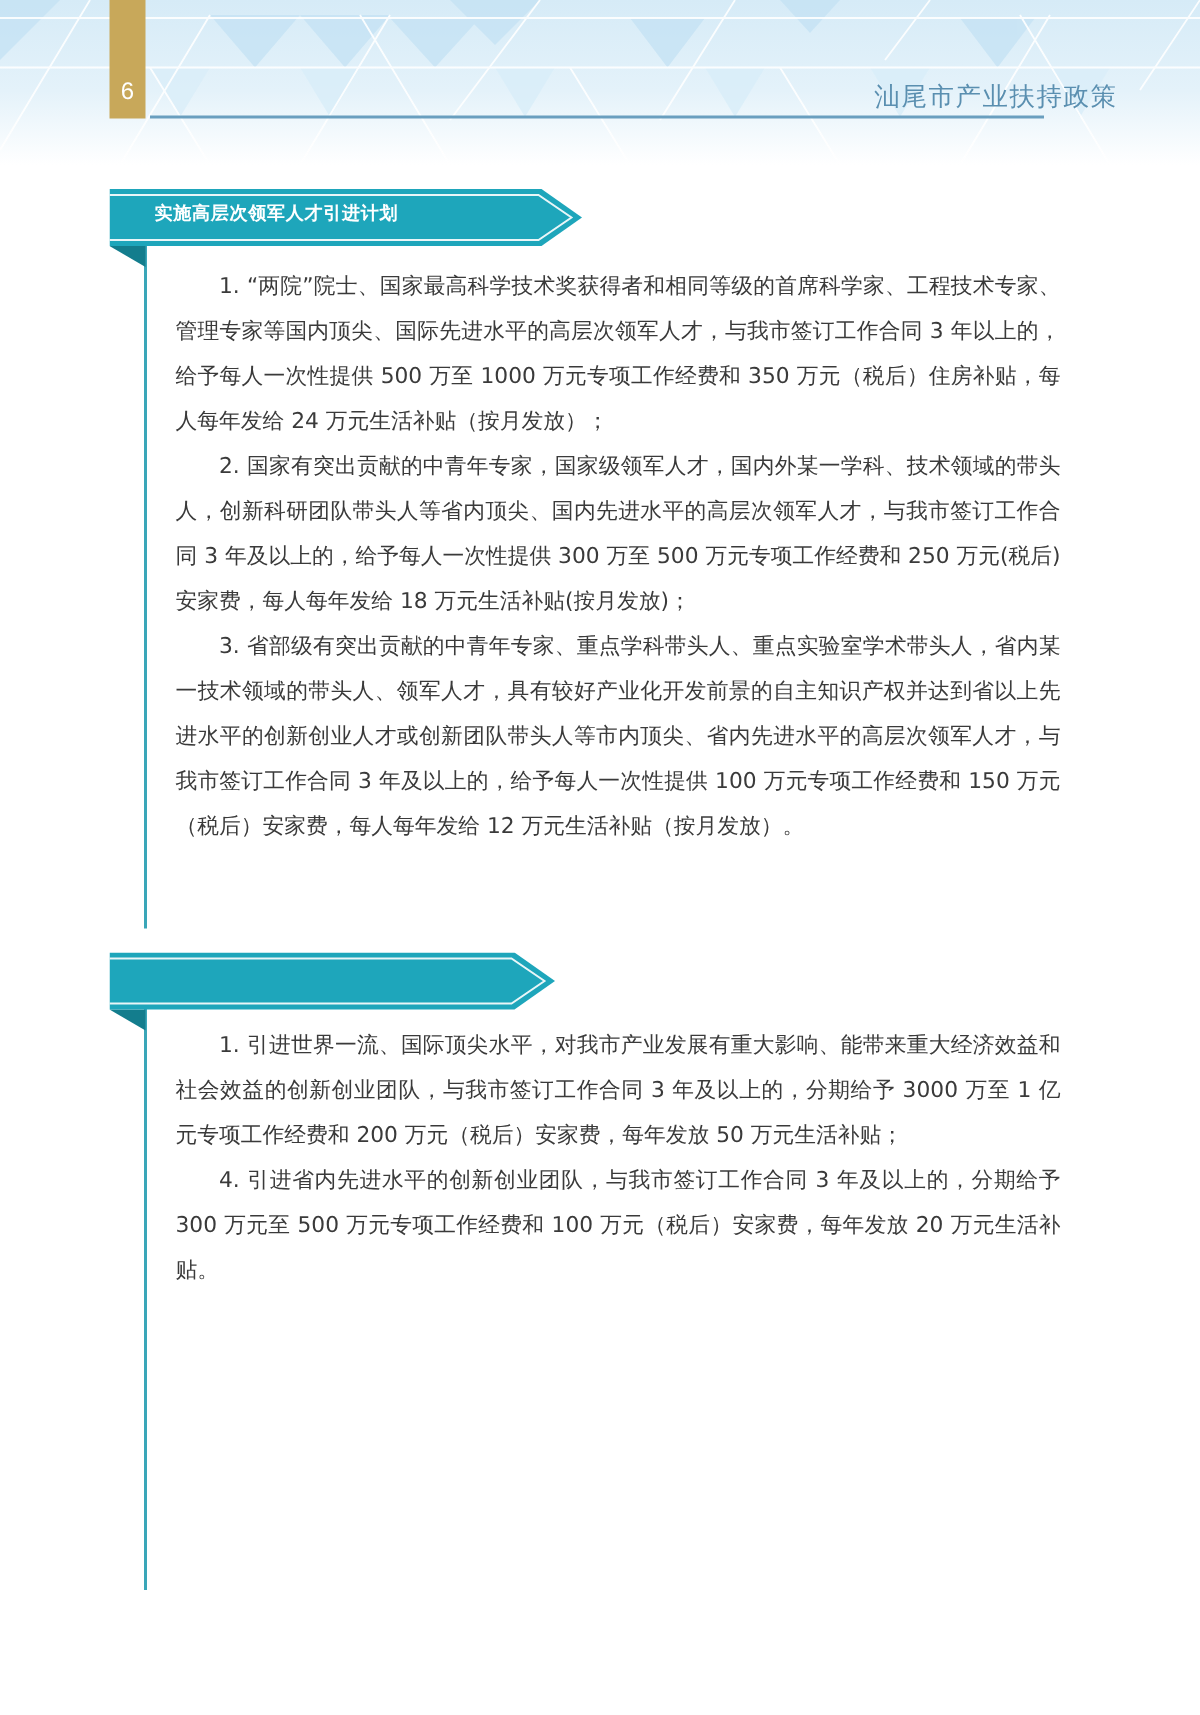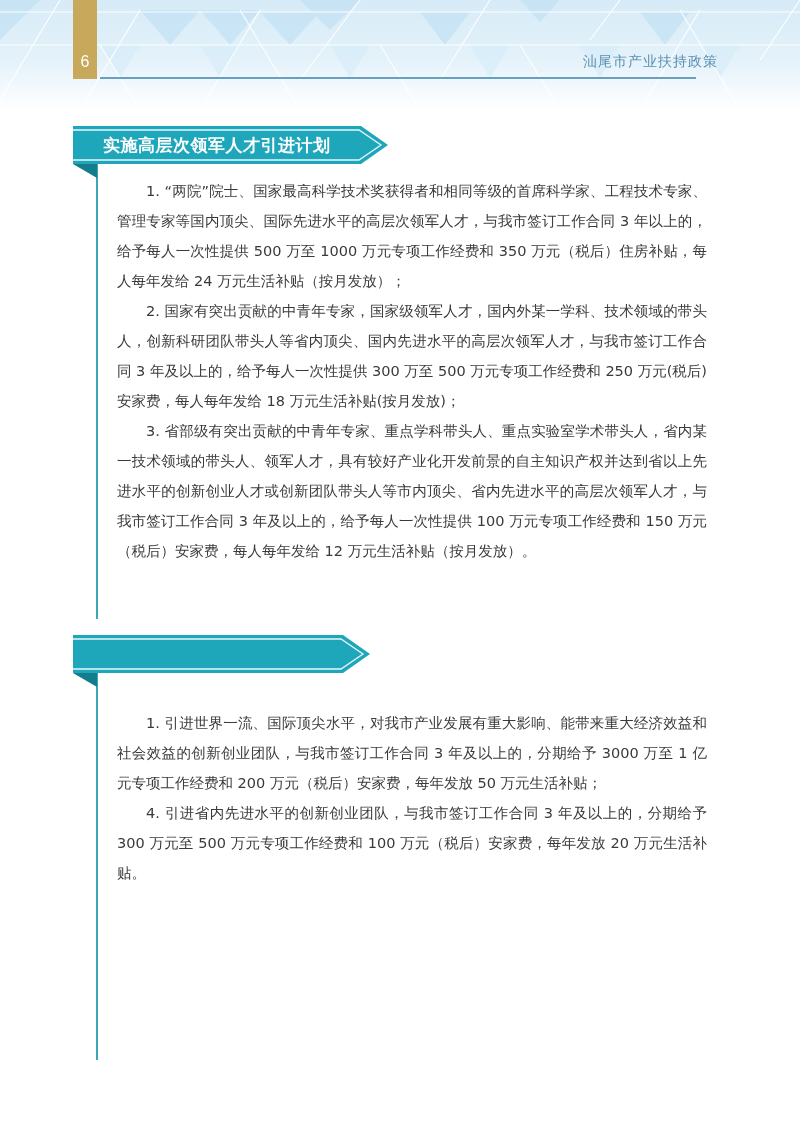--- a/index.html
+++ b/index.html
@@ -19,33 +19,33 @@
     }
     .page-number {
       position: absolute; left: 0; bottom: 8px; width: 24px; text-align: center;
       color: #ffffff; font-size: 16px; font-family: "Liberation Sans", sans-serif;
     }
     .header-rule {
       position: absolute; left: 100px; top: 77px; width: 596px; height: 2px;
       background: #6a9fbf;
     }
     .header-title {
-      position: absolute; left: 583px; top: 53px; font-size: 14px;
+      position: absolute; left: 583px; top: 53px; font-size: 17px;
       color: #5a8fb0; letter-spacing: 1px; white-space: nowrap;
     }
 
     .vline {
       position: absolute; left: 96px; width: 2px; background: #3aa6b8;
     }
 
     .banner { position: absolute; left: 73px; height: 38px; }
     .banner svg { position: absolute; left: 0; top: 0; }
     .banner-text {
       position: absolute; left: 30px; top: 8px; color: #ffffff;
-      font-size: 17px; font-weight: bold; white-space: nowrap; letter-spacing: 0.5px;
+      font-size: 12px; font-weight: bold; white-space: nowrap; letter-spacing: 0.5px;
     }
 
     .section-body {
       position: absolute; left: 117px; width: 590px;
       font-size: 14.5px; line-height: 30px; color: #3a3a3a;
       text-align: justify;
     }
     .para { text-indent: 2em; text-align: justify; text-justify: inter-character; }
   </style>
 </head>
@@ -101,16 +101,16 @@
 </div>
 
 <div class="vline" style="top:670px; height:390px;"></div>
 <div class="banner" style="top:635px; width:300px;">
   <svg width="300" height="52" viewBox="0 0 300 52">
     <polygon points="0,38 24,38 24,52" fill="#137d8d"></polygon>
     <polygon points="0,0 270,0 297,19 270,38 0,38" fill="#1ea6bb"></polygon>
     <polyline points="0,4 268,4 290,19 268,34 0,34" fill="none" stroke="#ffffff" stroke-width="1.3" opacity="0.9"></polyline>
   </svg>
 </div>
-<div class="section-body" style="top:708px;">
+<div class="section-body" style="top:682px;">
   <p class="para">1. 引进世界一流、国际顶尖水平，对我市产业发展有重大影响、能带来重大经济效益和社会效益的创新创业团队，与我市签订工作合同 3 年及以上的，分期给予 3000 万至 1 亿元专项工作经费和 200 万元（税后）安家费，每年发放 50 万元生活补贴；</p>
   <p class="para">4. 引进省内先进水平的创新创业团队，与我市签订工作合同 3 年及以上的，分期给予 300 万元至 500 万元专项工作经费和 100 万元（税后）安家费，每年发放 20 万元生活补贴。</p>
 </div>
 
 </body></html>

